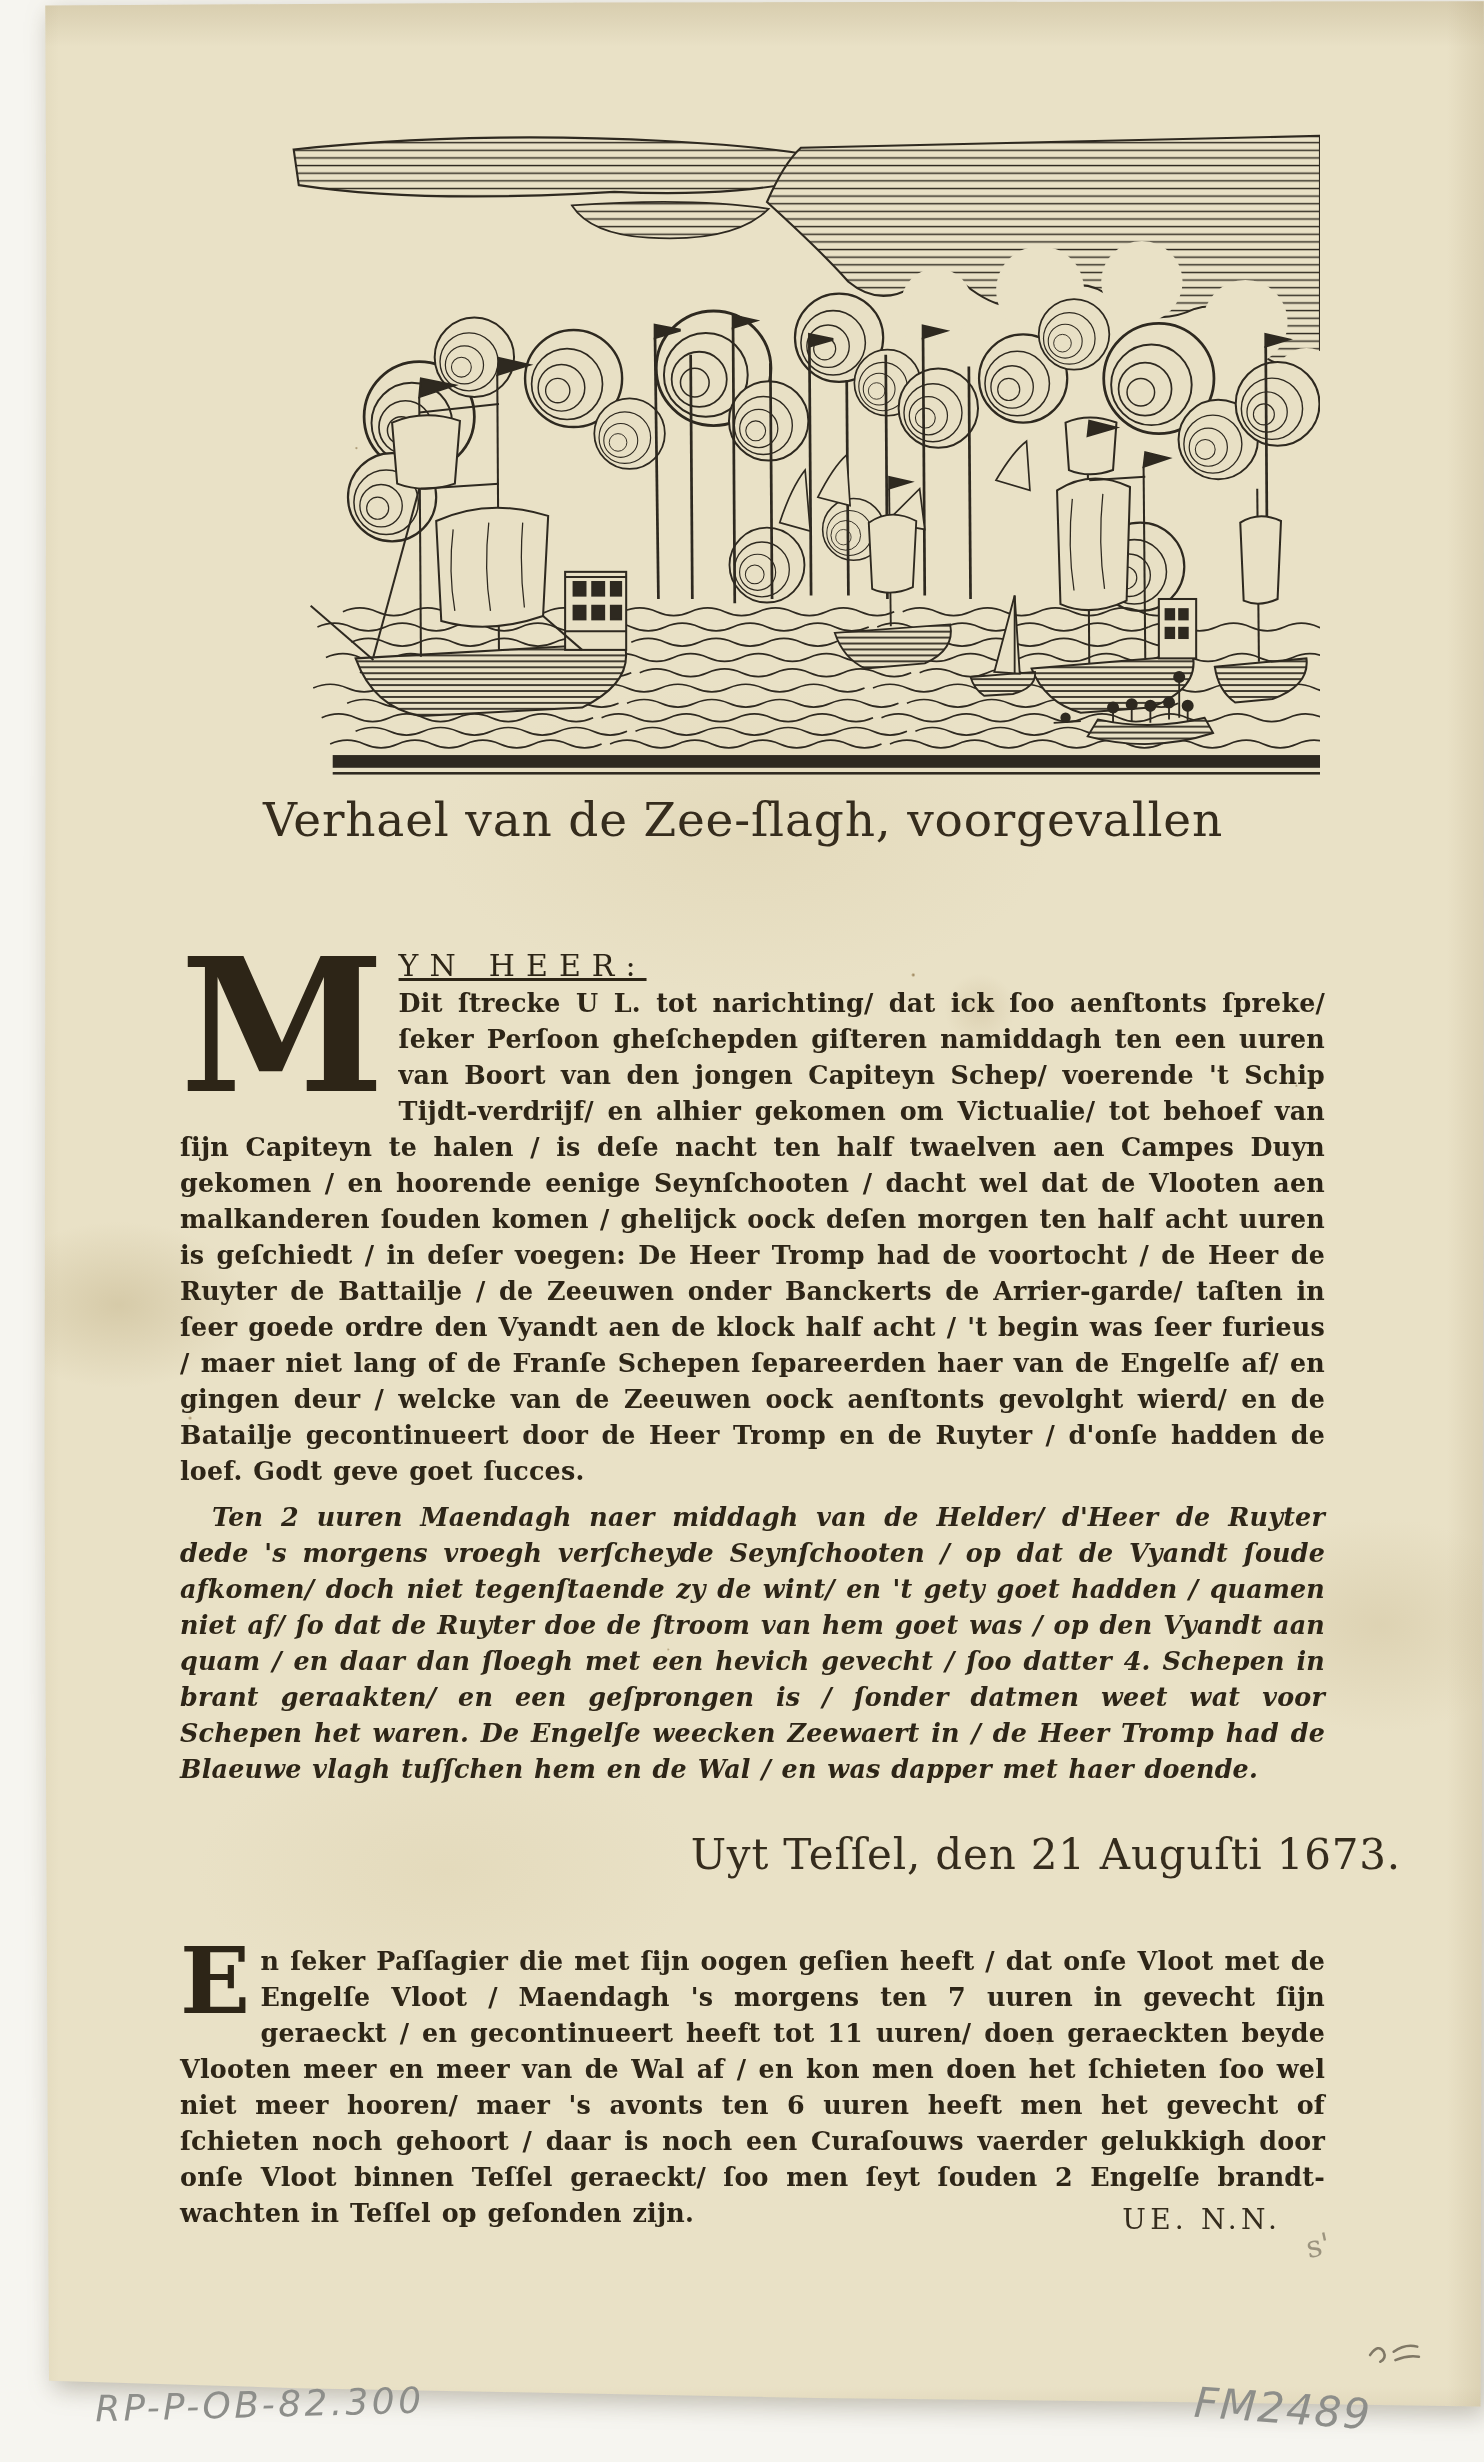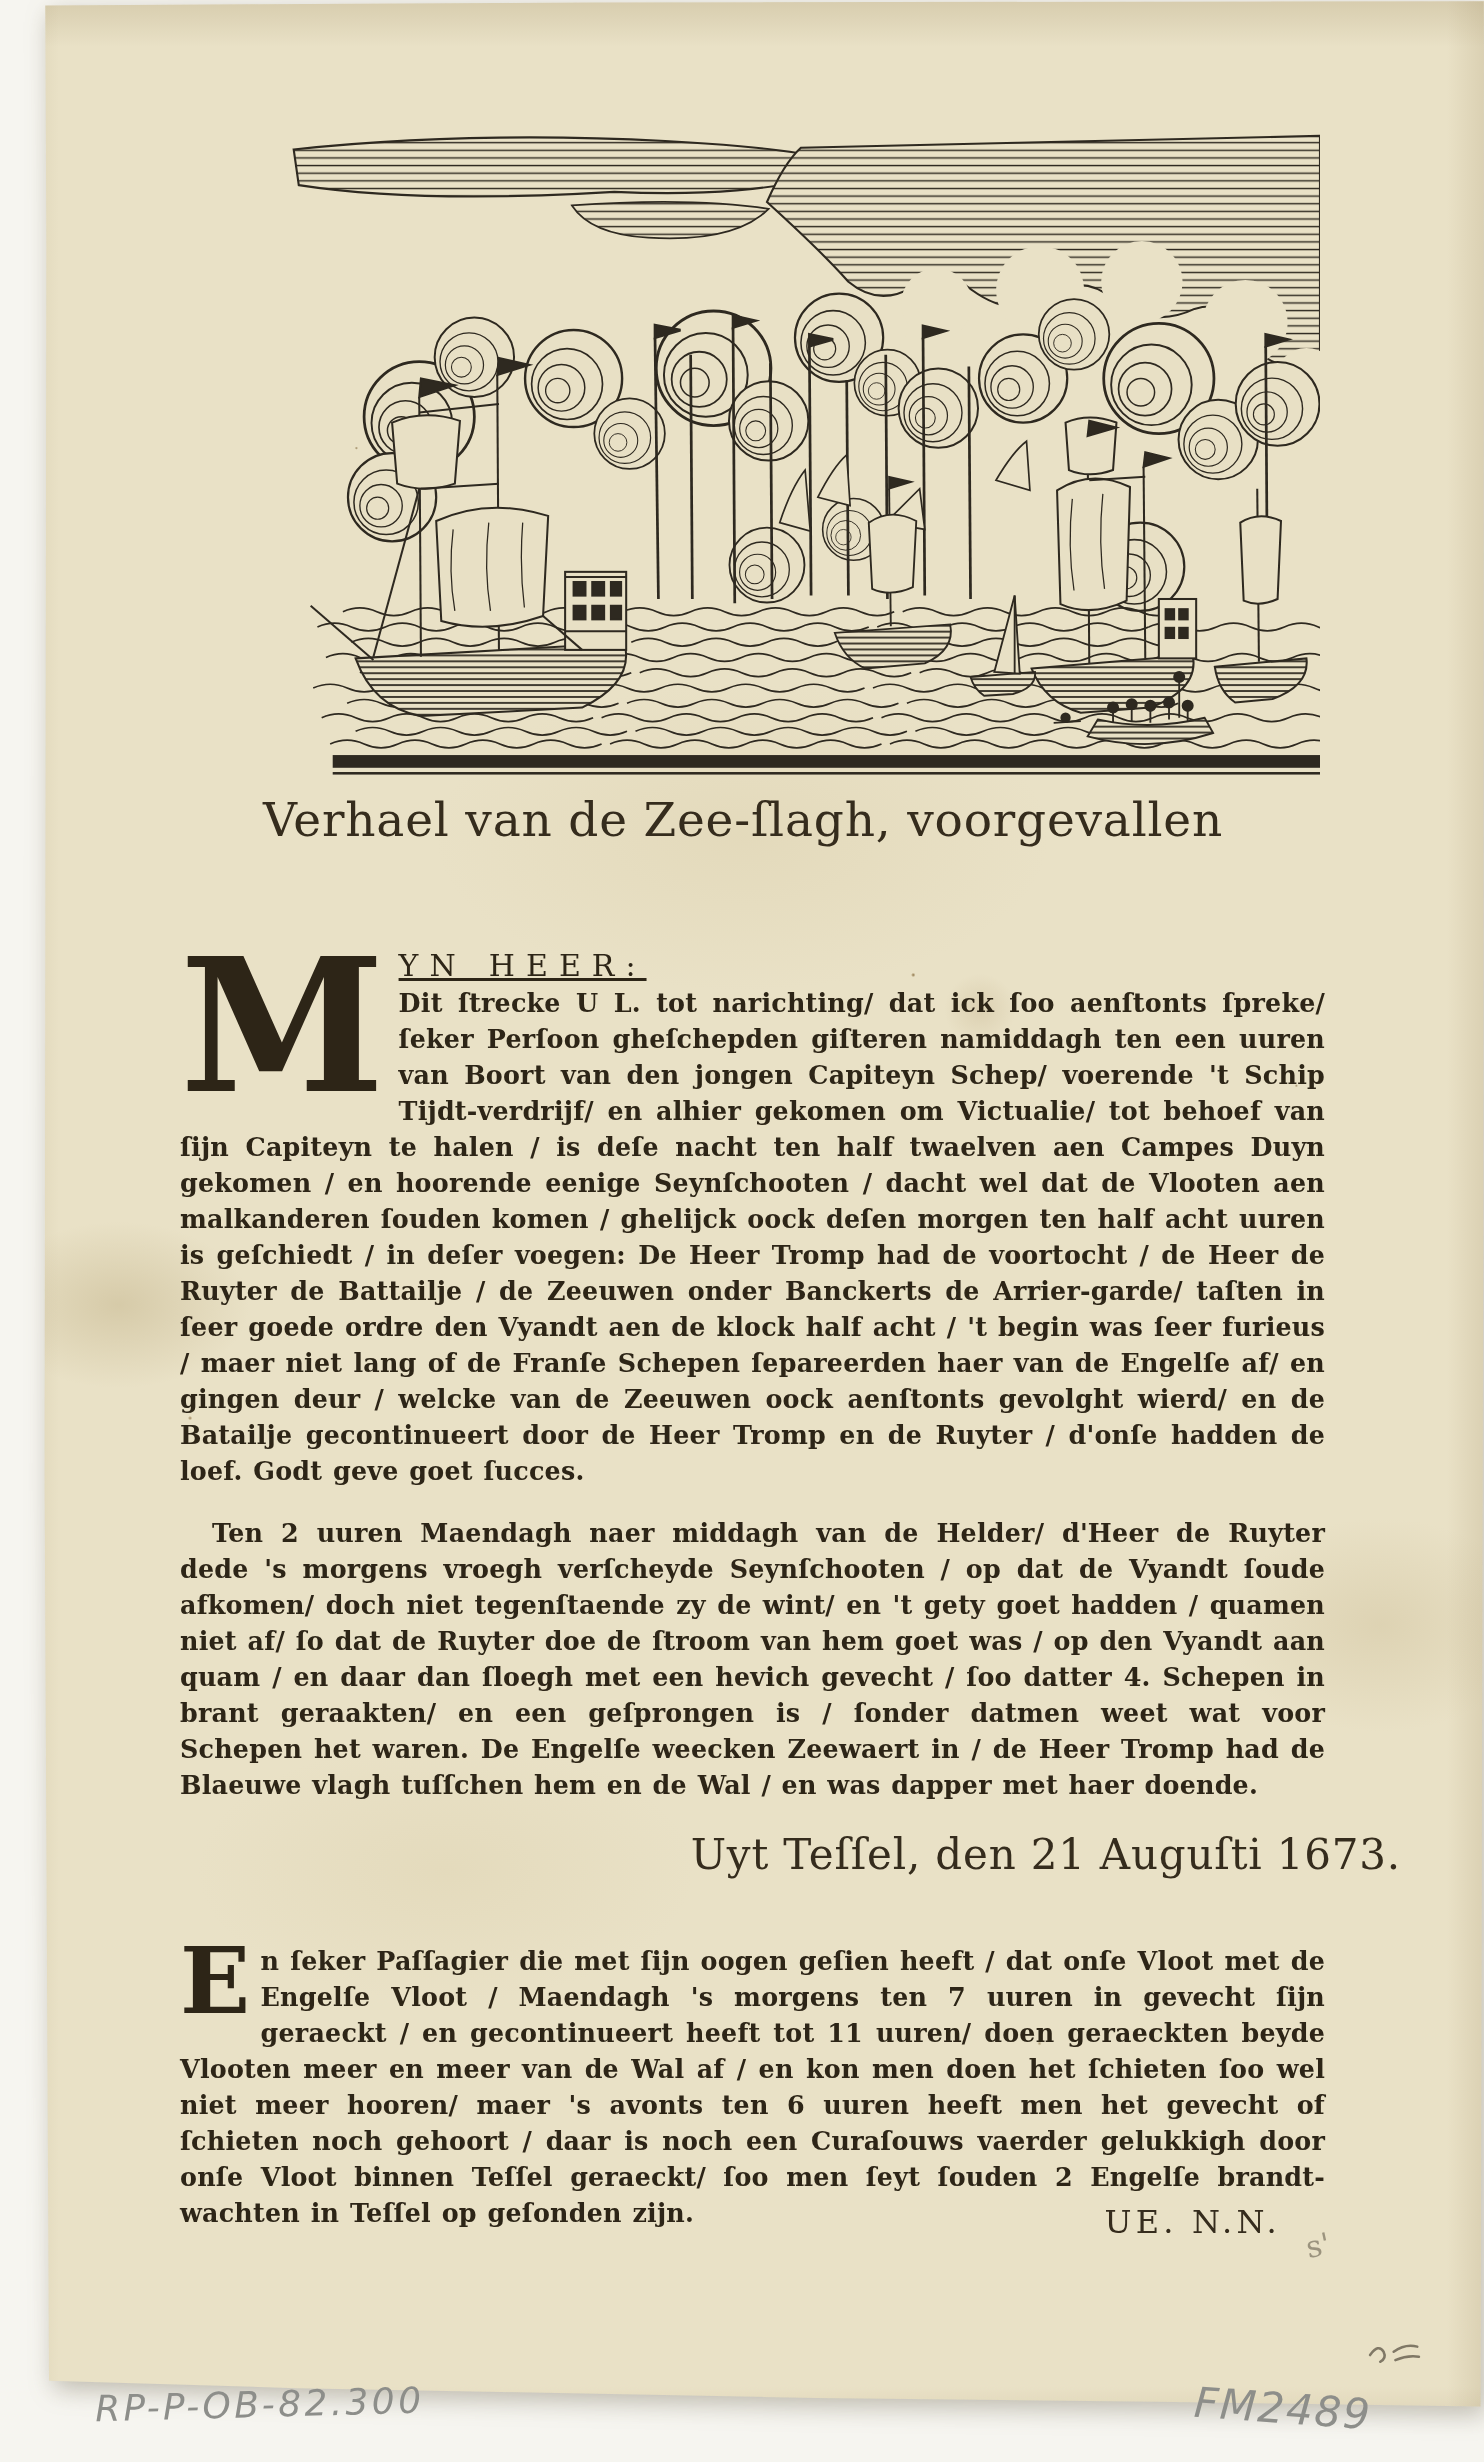--- a/index.html
+++ b/index.html
@@ -52,33 +52,33 @@
   .textblock1{position:absolute;left:180px;top:948px;width:1145px;}
   .dropcap-m{
     float:left;font-size:185px;line-height:142px;padding-top:6.8px;margin-right:13.6px;
     font-weight:700;color:#2d2517;font-family:"DejaVu Serif",serif;
   }
   .salutation{
     font-family:"DejaVu Serif",serif;font-weight:400;font-size:30px;letter-spacing:11px;
     color:#2d2517;
     text-decoration:underline;
   }
-  .para2{margin-top:26px;text-indent:32px;}
+  .para2{margin-top:10px;text-indent:32px;font-style:italic;}
   .heading2{
     position:absolute;left:85px;top:1830px;width:1316px;text-align:right;
     color:#352c1d;font-size:42px;letter-spacing:0.8px;
   }
   .textblock3{position:absolute;left:180px;top:1943px;width:1145px;}
   .dropcap-e{
     float:left;font-size:92px;line-height:71px;padding-top:3.4px;margin-right:10.2px;
     font-weight:700;color:#2d2517;font-family:"DejaVu Serif",serif;
   }
   .signature{
     position:absolute;right:204px;top:2203px;width:424px;text-align:right;
-    color:#352c1d;font-size:32px;letter-spacing:4.2px;font-weight:400;
+    color:#352c1d;font-size:28px;letter-spacing:4.2px;font-weight:400;
   }
 
   
   .pencil{color:#8d8e8a;font-family:"DejaVu Sans",sans-serif;font-style:italic;}
   .annotation-left{
     position:absolute;left:95px;top:2384px;font-size:36px;letter-spacing:3.4px;
     transform:rotate(-1.5deg);
   }
   .annotation-right{
     position:absolute;left:1194px;top:2384px;font-size:42px;letter-spacing:1.7px;

